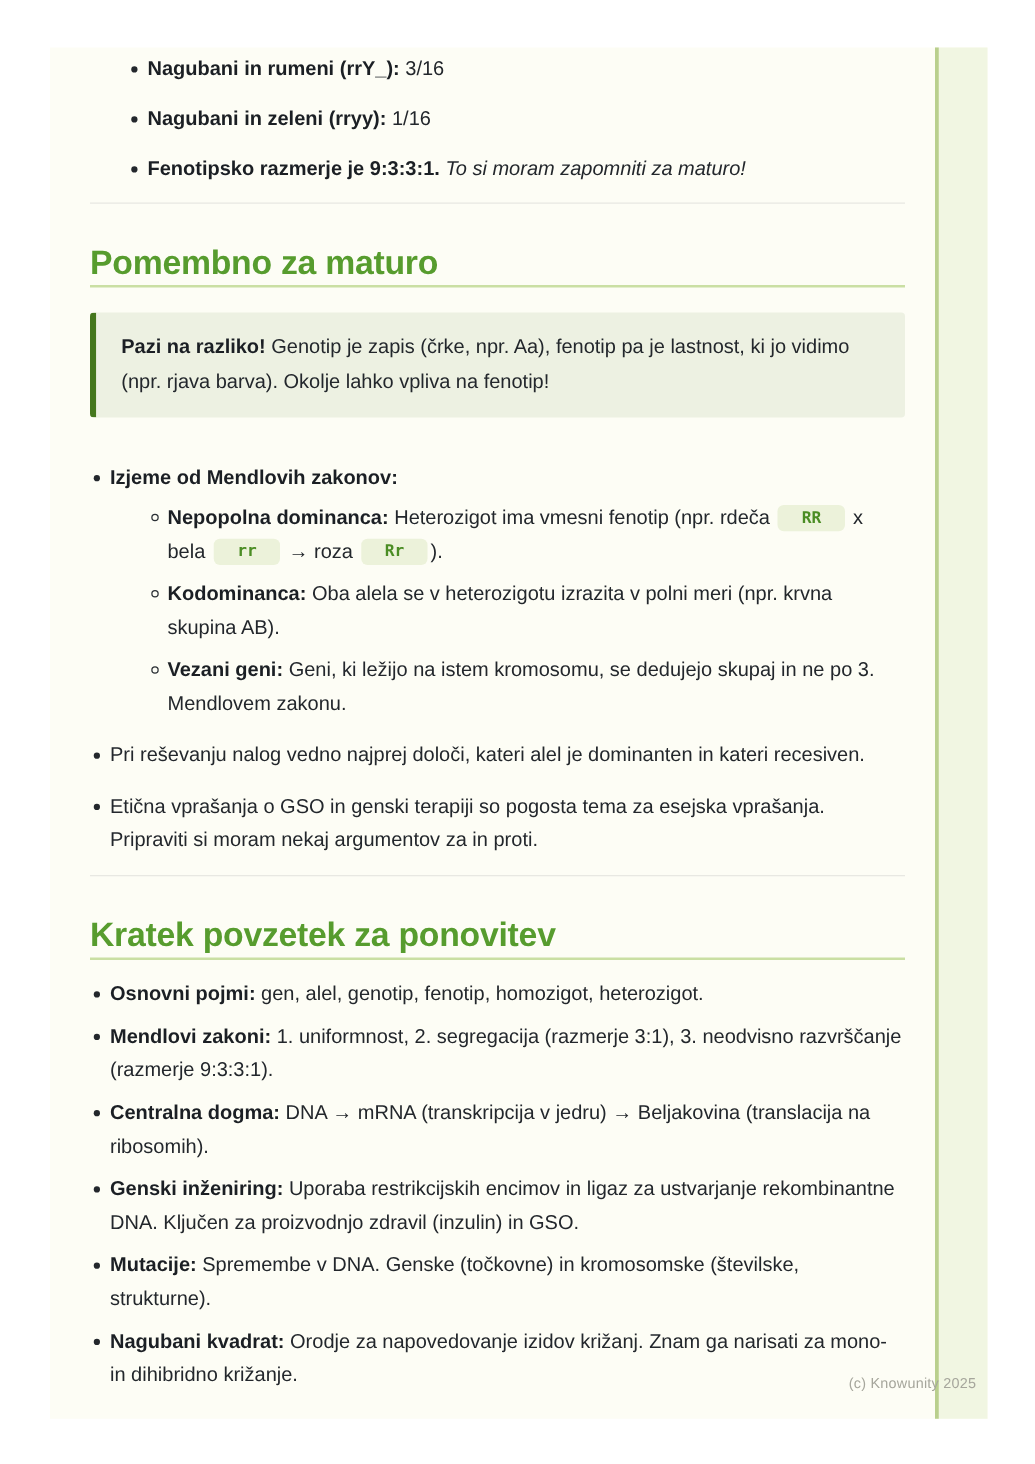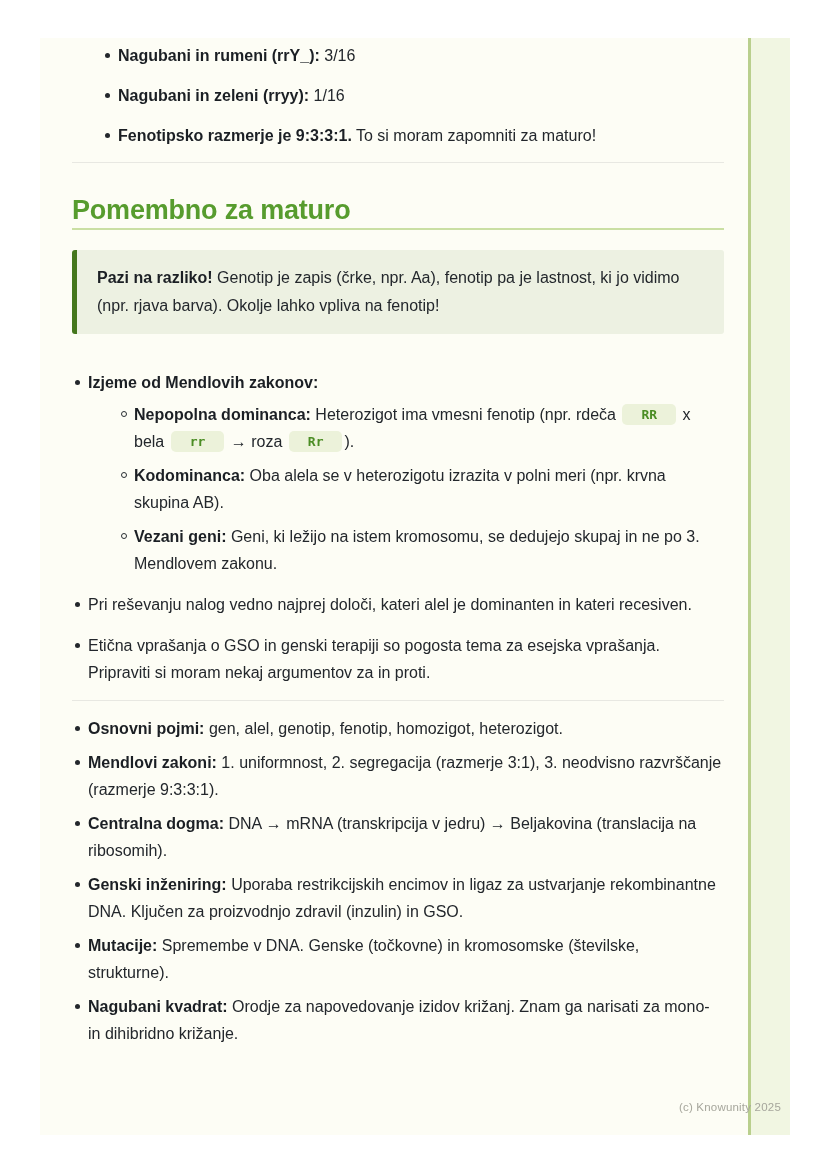--- a/index.html
+++ b/index.html
@@ -13,21 +13,21 @@
   }
   .edge-strip {
     position:absolute; top:0; right:0; bottom:0; width:42px;
     background:#f1f6e2; border-left:3px solid #b9cf8d; box-sizing:border-box;
   }
   .content {
     position:absolute; left:32px; top:0; width:652px;
     font-size:16px; line-height:27px; color:#23272c;
   }
   b, .bold { font-weight:700; color:#1b1f24; }
-  .italic { }
+  .italic { font-style:italic; }
 
   ul { list-style:none; margin:0; padding:0; }
   .li { position:relative; }
   .li::before {
     content:""; position:absolute; width:5px; height:5px; border-radius:50%;
     background:#23272c; top:11px;
   }
   .lvl1 { padding-left:16px; }
   .lvl1::before { left:3px; }
   .lvl2 { padding-left:46px; }
@@ -114,20 +114,21 @@
         <li class="li lvl1">
           <span>Pri reševanju nalog vedno najprej določi, kateri alel je dominanten in kateri recesiven.</span>
         </li>
         <li class="li lvl1">
           <span>Etična vprašanja o GSO in genski terapiji so pogosta tema za esejska vprašanja. Pripraviti si moram nekaj argumentov za in proti.</span>
         </li>
       </ul>
 
       <hr class="divider">
 
+      <h2 class="section-heading">Kratek povzetek za ponovitev</h2>
 
       <ul class="summary-list">
         <li class="li lvl1">
           <span class="bold">Osnovni pojmi:</span><span> gen, alel, genotip, fenotip, homozigot, heterozigot.</span>
         </li>
         <li class="li lvl1">
           <span class="bold">Mendlovi zakoni:</span><span> 1. uniformnost, 2. segregacija (razmerje 3:1), 3. neodvisno razvrščanje (razmerje 9:3:3:1).</span>
         </li>
         <li class="li lvl1">
           <span class="bold">Centralna dogma:</span><span> DNA → mRNA (transkripcija v jedru) → Beljakovina (translacija na ribosomih).</span>

